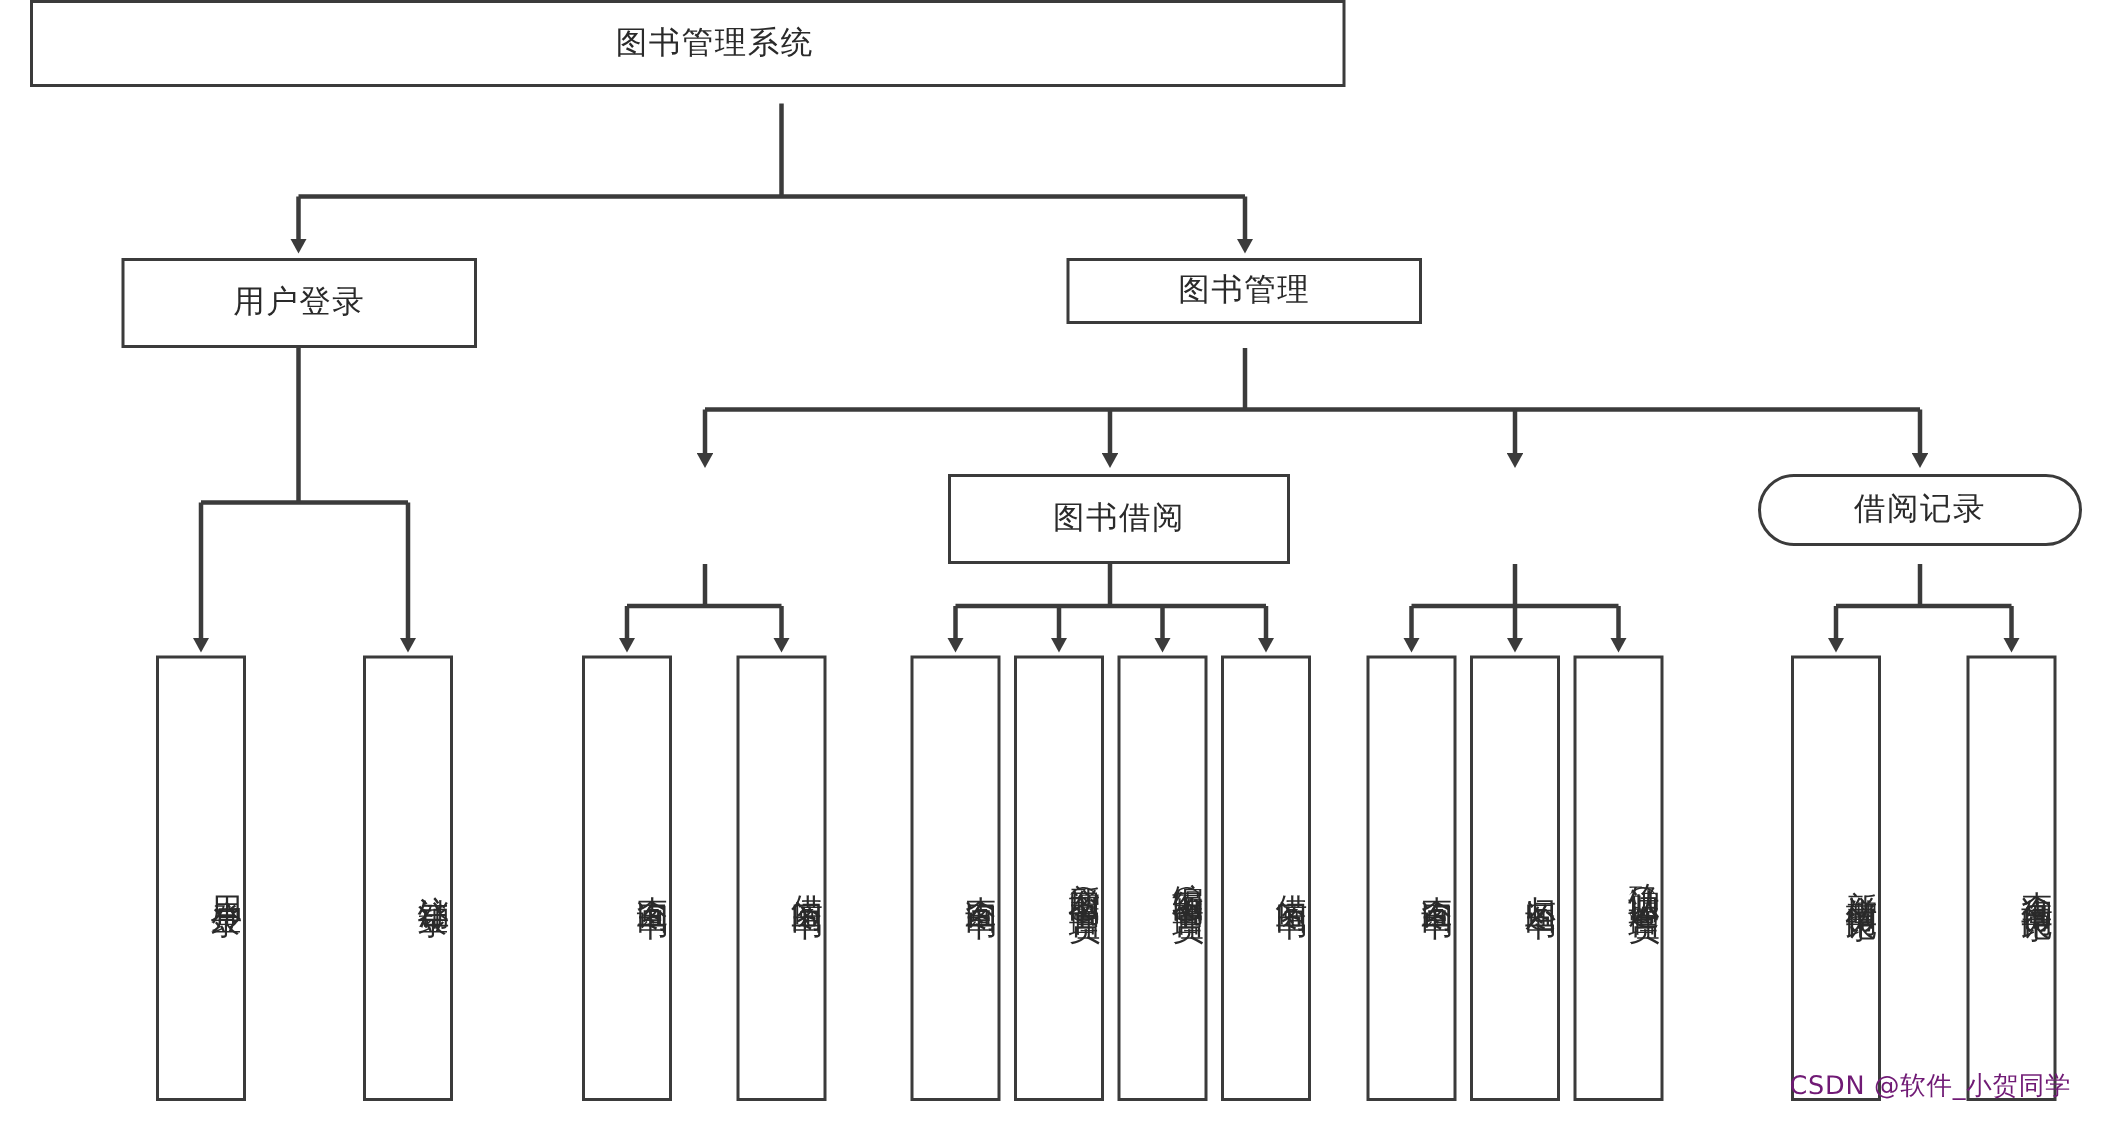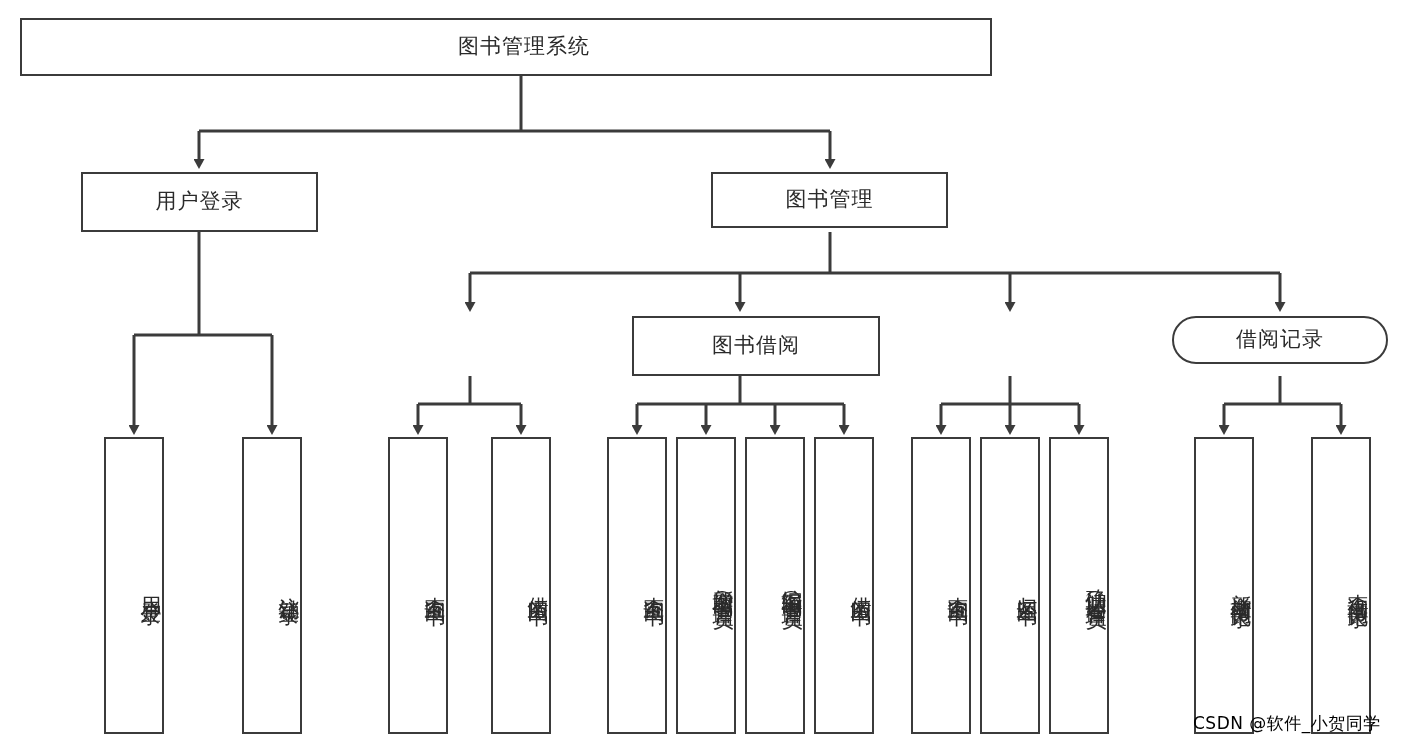--- a/index.html
+++ b/index.html
@@ -58,21 +58,21 @@
     writing-mode: vertical-rl;
     text-orientation: upright;
     display: block;
     text-align: center;
   }
   .watermark {
     position: absolute;
     left: 1193px;
     top: 712px;
     font-size: 17px;
-    color: #000000;
+    color: #701a75;
     white-space: nowrap;
     letter-spacing: 0.5px;
   }
 </style>
 </head>
 <body>
 
 <div id="canvas">
 
   <svg class="wires" viewBox="0 0 1405 747">
@@ -118,32 +118,32 @@
       <path d="M1010,404 L1010,426" marker-end="url(#arrow)"></path>
       <path d="M1079,404 L1079,426" marker-end="url(#arrow)"></path>
 
       <path d="M1280,376 L1280,404"></path>
       <path d="M1224,404 L1341,404"></path>
       <path d="M1224,404 L1224,426" marker-end="url(#arrow)"></path>
       <path d="M1341,404 L1341,426" marker-end="url(#arrow)"></path>
     </g>
   </svg>
 
-  <div class="node h root" style="left:20px; top:18px; width:972px; height:58px;padding-left:36px;">
+  <div class="node h root" style="left:20px; top:0; width:877px; height:58px;padding-left:36px;">
     <span>图书管理系统</span>
   </div>
 
   <div class="node h" style="left:81px; top:172px; width:237px; height:60px;">
     <span>用户登录</span>
   </div>
-  <div class="node h" style="left:711px; top:172px; width:237px; height:56px;">
+  <div class="node h" style="left:711px; top:172px; width:237px; height:44px;">
     <span>图书管理</span>
   </div>
 
-  <div class="node h" style="left:632px; top:316px; width:248px; height:60px;">
+  <div class="node h" style="left:632px; top:316px; width:228px; height:60px;">
     <span>图书借阅</span>
   </div>
   <div class="node h" style="left:1172px; top:316px; width:216px; height:48px;border-radius:27px;">
     <span>借阅记录</span>
   </div>
 
   <div class="node v" style="left:104px; top:437px; width:60px; height:297px;">
     <span class="vtext">用户登录</span>
   </div>
   <div class="node v" style="left:242px; top:437px; width:60px; height:297px;">

